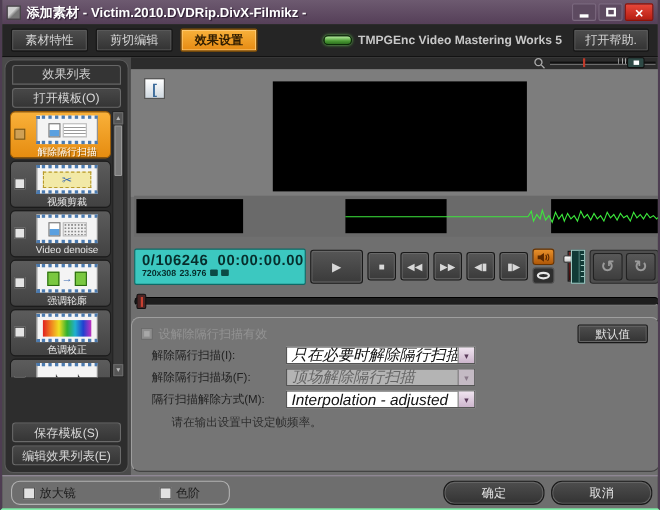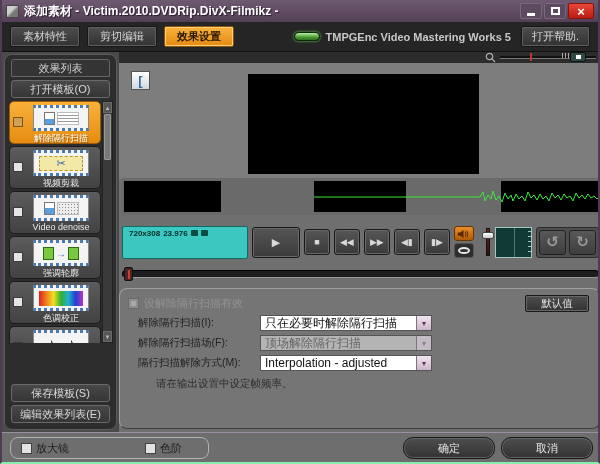--- a/index.html
+++ b/index.html
@@ -149,21 +149,21 @@
   .gray-check { width:11px; height:11px; background:#8e8e8e; border:1px solid #6a6a6a; position:relative; }
   .gray-check::after { content:""; position:absolute; left:2px; top:2px; width:5px; height:5px; background:#a8a8a8; }
   .en-label { font-size:11px; color:#939393; }
   .default-btn { position:absolute; right:10px; top:6px; width:64px; height:17px;
                  background:linear-gradient(#4e4e4e,#333); border:1px solid #191919; box-shadow:inset 0 0 0 1px #666;
                  border-radius:2px; color:#e0e0e0; font-size:10.5px; display:flex; align-items:center; justify-content:center; }
   .set-row { display:flex; align-items:center; height:16px; margin-top:4px; }
   .set-label { width:132px; font-size:10.5px; color:#222; padding-left:10px; white-space:nowrap; }
   .dropdown { width:172px; height:16px; background:#fff; border:1px solid #555; display:flex;
               align-items:center; }
-  .dd-value { flex:1; font-size:12px; color:#111; padding:0 4px; white-space:nowrap; overflow:hidden; }
+  .dd-value { flex:1; font-size:14px; color:#111; padding:0 4px; white-space:nowrap; overflow:hidden;font-style:italic; }
   .dd-btn { width:15px; height:100%; background:linear-gradient(#f0e4f0,#cdb6cd); border-left:1px solid #777;
             color:#5a3a5a; font-size:8px; display:flex; align-items:center; justify-content:center; }
   .dropdown.disabled { background:#b4b4b4; }
   .dropdown.disabled .dd-value { color:#666; }
   .dropdown.disabled .dd-btn { background:#c4bac4; color:#8a7a8a; }
   .set-note { margin:6px 0 0 28px; font-size:10.5px; color:#2e2e2e; }
 
   
   .footer { position:absolute; left:0; top:432px; width:100%; height:30px; background:#6e6e6e;
             border-top:1px solid #9a90a0; }
@@ -306,20 +306,24 @@
           <rect x="2" y="3" width="97" height="31" fill="#000"></rect>
           <rect x="192" y="3" width="92" height="31" fill="#000"></rect>
           <rect x="379" y="3" width="98" height="31" fill="#000"></rect>
           <line x1="192" y1="19" x2="358" y2="19" stroke="#3ce83c" stroke-width="1"></line>
           <polyline fill="none" stroke="#3ce83c" stroke-width="1" points="358,19 361,14 363,23 366,17 369,21 371,13 374,22 377,18 380,24 383,15 386,21 389,17 391,23 394,16 397,21 400,18 403,23 406,14 409,20 412,17 415,22 418,16 421,21 424,18 427,23 430,15 433,20 436,17 439,22 442,16 445,20 448,18 451,23 454,15 457,20 460,17 463,21 466,16 469,20 472,18 475,21 477,19"></polyline>
         </svg>
       </div>
 
       <div class="transport">
         <div class="timecode">
+          <div class="tc-main">
+            <span>0/106246</span>&nbsp;
+            <span>00:00:00.00</span>
+          </div>
           <div class="tc-sub">
             <span>720x308</span>
             <span>23.976</span>
             <span class="tc-ico"></span>
             <span class="tc-ico"></span>
           </div>
         </div>
         <div class="t-btn play">
             <span>▶</span>
           </div>

